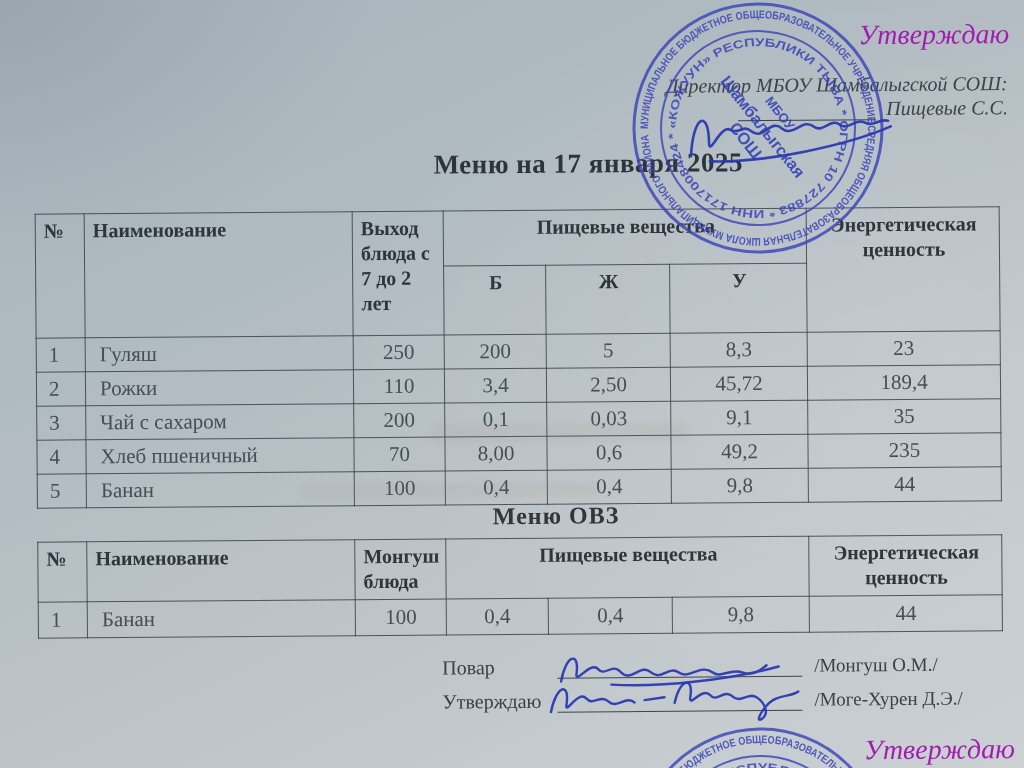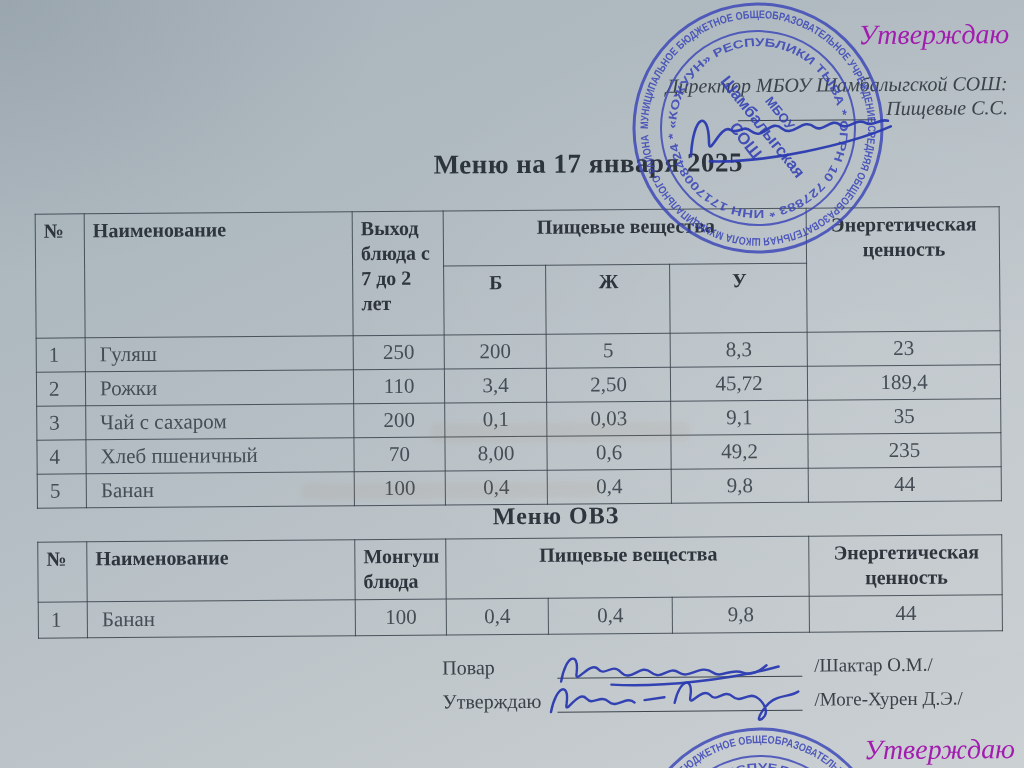--- a/index.html
+++ b/index.html
@@ -175,21 +175,21 @@
           <td>0,4</td>
           <td>9,8</td>
           <td>44</td>
         </tr>
       </tbody>
   </table>
 
   <div class="sig-row sig-cook">
     <span class="sig-label">Повар</span>
     <span class="sig-rule"></span>
-    <span class="sig-name">/Шактар О.М./</span>
+    <span class="sig-name">/Монгуш О.М./</span>
   </div>
   <div class="sig-row sig-store">
     <span class="sig-label">Утверждаю</span>
     <span class="sig-rule"></span>
     <span class="sig-name">/Моге-Хурен Д.Э./</span>
   </div>
   <div class="approve approve-bottom">Утверждаю</div>
 
   <div class="smudge" style="left:430px;top:423px;width:260px;height:20px;"></div>
   <div class="smudge" style="left:300px;top:482px;width:300px;height:16px;"></div>

